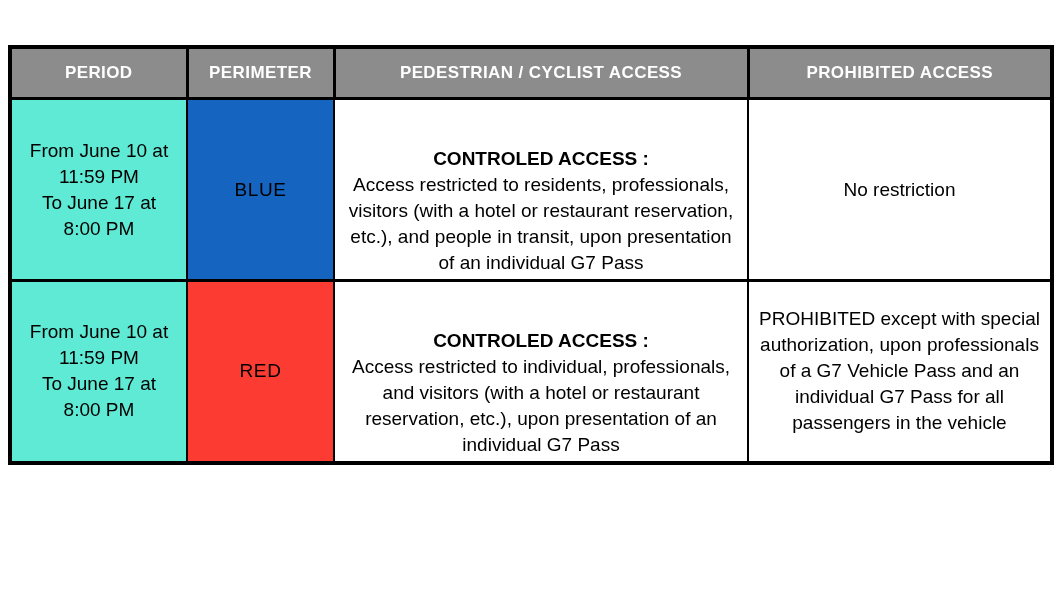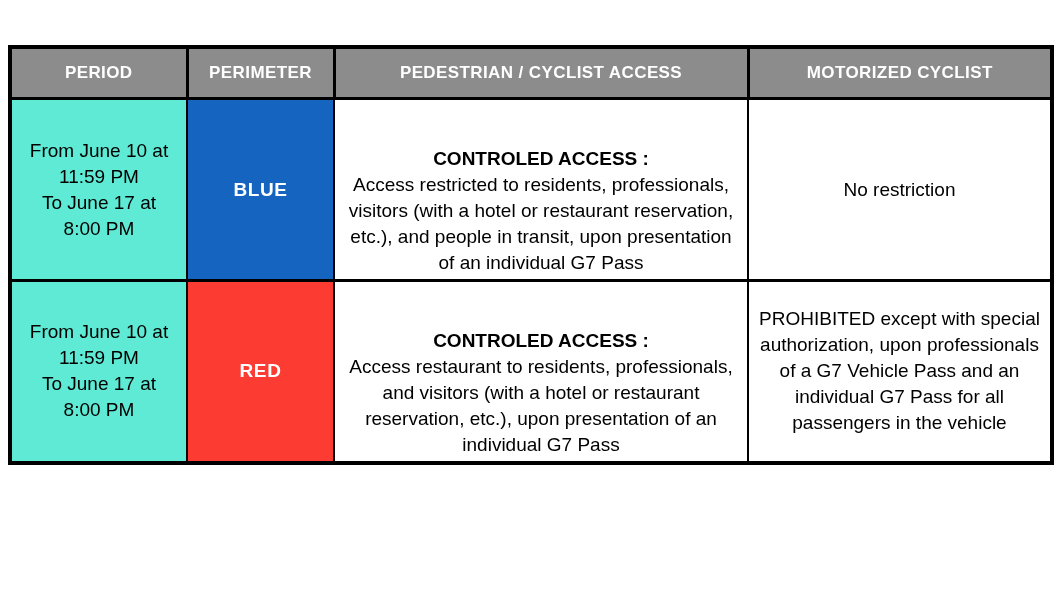--- a/index.html
+++ b/index.html
@@ -42,22 +42,22 @@
     font-size: 19px;
     line-height: 26px;
     padding: 0 5px;
   }
   tr.data-row { height: 182px; }
   td.period-cell {
     background: #5eead4;
     white-space: pre-line;
   }
   td.perimeter-cell {
-    color: #ffffff;
-    font-weight: bold;
+    color: #000000;
+    font-weight: normal;
     letter-spacing: 0.6px;
     font-size: 19px;
   }
   td.access-cell { background: #ffffff; }
   .access-title {
     display: block;
     font-weight: bold;
     margin-top: 43px;
   }
   .bold-inline { font-weight: normal; }
@@ -70,21 +70,21 @@
     <col style="width:177px">
     <col style="width:147px">
     <col style="width:414px">
     <col style="width:304px">
   </colgroup>
   <thead>
     <tr>
       <th>PERIOD</th>
       <th>PERIMETER</th>
       <th>PEDESTRIAN / CYCLIST ACCESS</th>
-      <th>MOTORIZED CYCLIST</th>
+      <th>PROHIBITED ACCESS</th>
     </tr>
   </thead>
   <tbody>
     <tr class="data-row">
       <td class="period-cell">From June 10 at
 11:59 PM
 To June 17 at
 8:00 PM</td>
       <td class="perimeter-cell" style="background-color: rgb(21, 101, 192);">BLUE</td>
       <td class="access-cell">
@@ -96,21 +96,21 @@
       </td>
     </tr>
     <tr class="data-row">
       <td class="period-cell">From June 10 at
 11:59 PM
 To June 17 at
 8:00 PM</td>
       <td class="perimeter-cell" style="background-color: rgb(252, 59, 51);">RED</td>
       <td class="access-cell">
         <span class="access-title">CONTROLED ACCESS :</span>
-        <span>Access restaurant to residents, professionals, and visitors (with a hotel or restaurant reservation, etc.), upon presentation of an individual G7 Pass</span>
+        <span>Access restricted to individual, professionals, and visitors (with a hotel or restaurant reservation, etc.), upon presentation of an individual G7 Pass</span>
       </td>
       <td class="access-cell">
         <span class="bold-inline">PROHIBITED</span>
         <span>except with special authorization, upon professionals of a G7 Vehicle Pass and an individual G7 Pass for all passengers in the vehicle</span>
       </td>
     </tr>
   </tbody>
 </table>
 
 </body></html>

